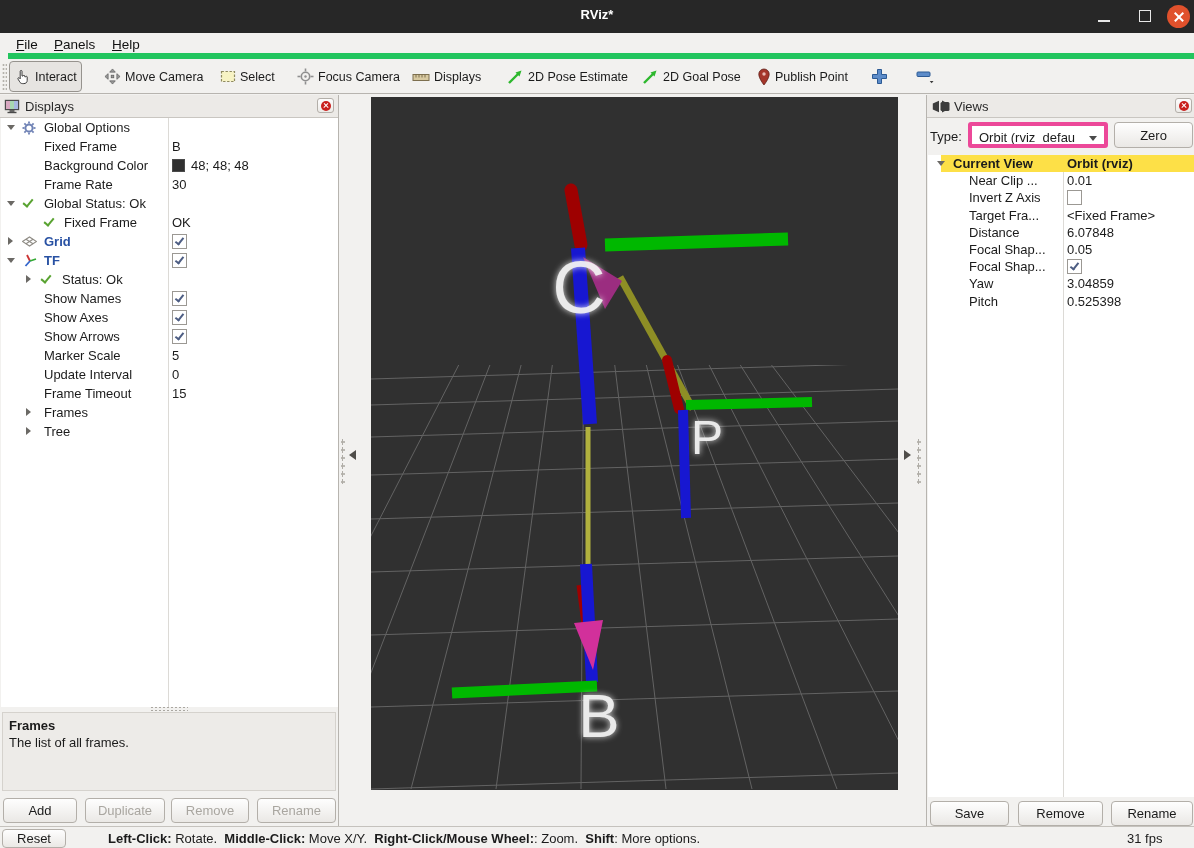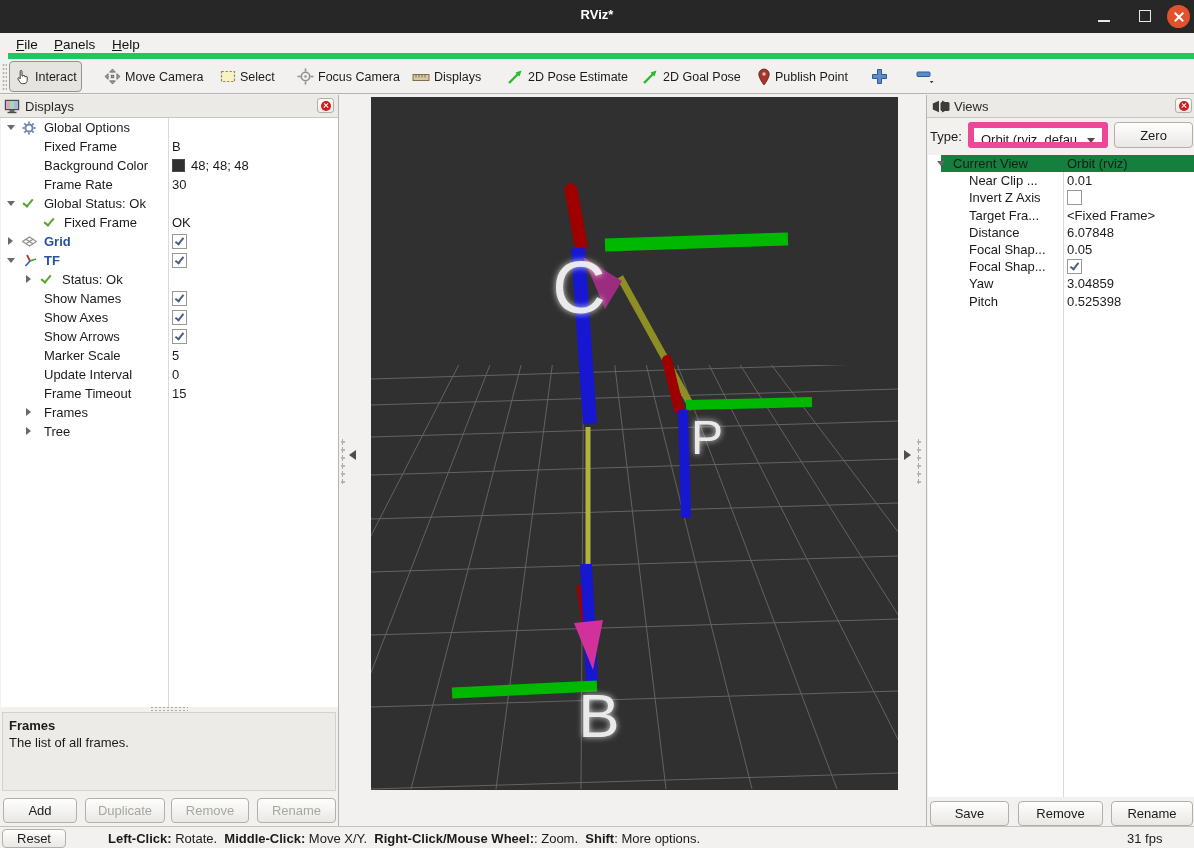--- a/index.html
+++ b/index.html
@@ -86,28 +86,28 @@
   
   .canvas { position:absolute; left:371px; top:97px; width:527px; height:693px; background:#303030; }
   .frame-label { font-family:"Liberation Sans", sans-serif; fill:#f4f4f4; opacity:0.95;
                  filter:drop-shadow(0 0 3px rgba(255,255,255,0.85)); }
 
   
   .views-panel { position:absolute; left:926px; top:95px; width:268px; height:731px; background:#f2f1ef;
                  border-left:1px solid #b7b4af; }
   .vp-type-label { position:absolute; left:3px; top:34px; font-size:13px; }
   .combo { position:absolute; left:41px; top:27px; width:140px; height:26px; background:#fff;
-           border:6px solid #ec4899; border-radius:3px; font-size:13px; line-height:24px; padding-left:7px;
+           border:4px solid #ec4899; border-radius:3px; font-size:13px; line-height:24px; padding-left:7px;
            overflow:hidden; white-space:nowrap; }
   .combo-arrow { position:absolute; right:7px; top:10px; width:0; height:0; border-left:4.5px solid transparent;
                  border-right:4.5px solid transparent; border-top:5px solid #4a4a4a; }
   .vp-tree { position:absolute; left:1px; top:60px; width:267px; height:642px; background:#fff; }
   .vp-divider { position:absolute; left:135px; top:0; width:1px; height:642px; background:#dcdad6; }
   .vrow { position:relative; height:17.2px; line-height:17px; font-size:13px; }
-  .vrow.sel { background:#15803d; font-weight:normal; }
+  .vrow.sel { background:#fde047; font-weight:bold; }
   .vrow.sel .sel-notch { position:absolute; left:0; top:0; width:13px; height:17.2px; background:#fff; }
   .vlabel { position:absolute; top:0; }
   .vval { position:absolute; left:139px; top:0; white-space:nowrap; }
 
   
   .statusbar { position:absolute; left:0; top:826px; width:1194px; height:22px; background:#f2f1ef;
                border-top:1px solid #c5c2bd; font-size:13px; }
   .sb-text { position:absolute; left:60px; top:4px;padding-left:48px; }
   .sb-text .b { font-weight:bold; }
   .fps { position:absolute; left:1127px; top:4px; }

